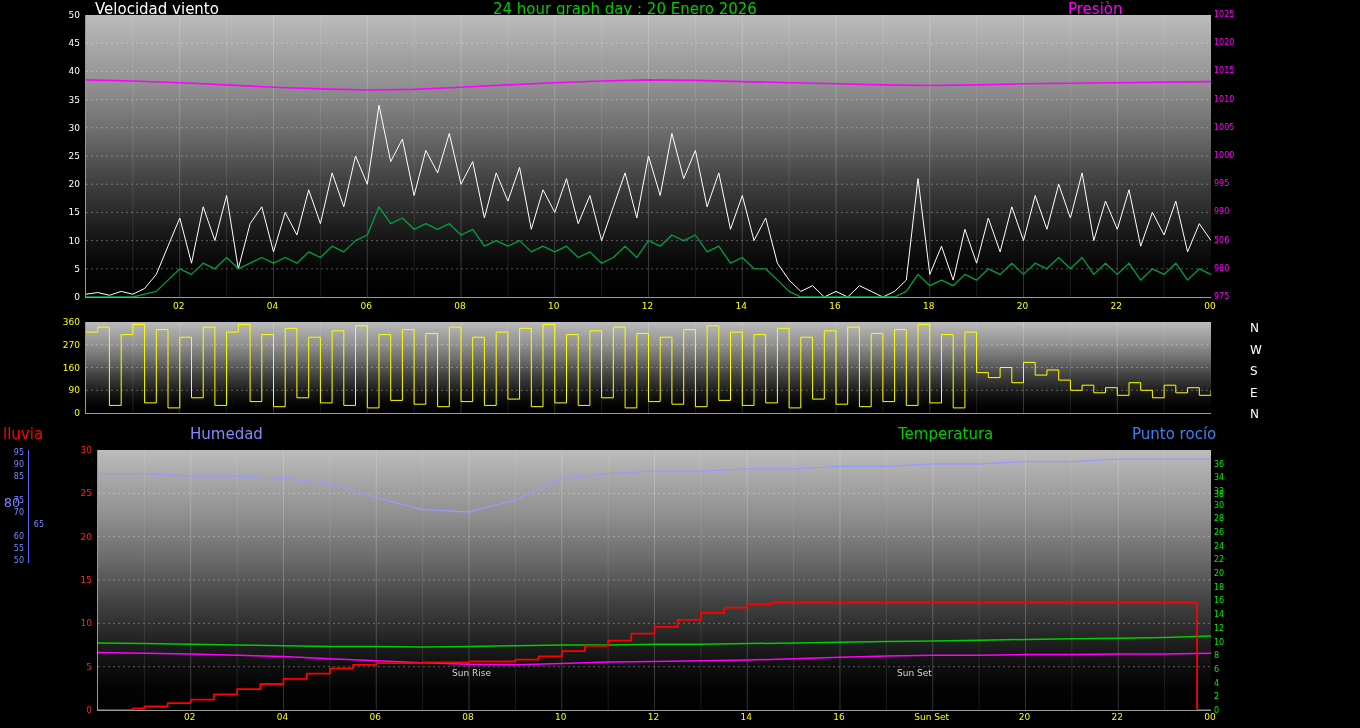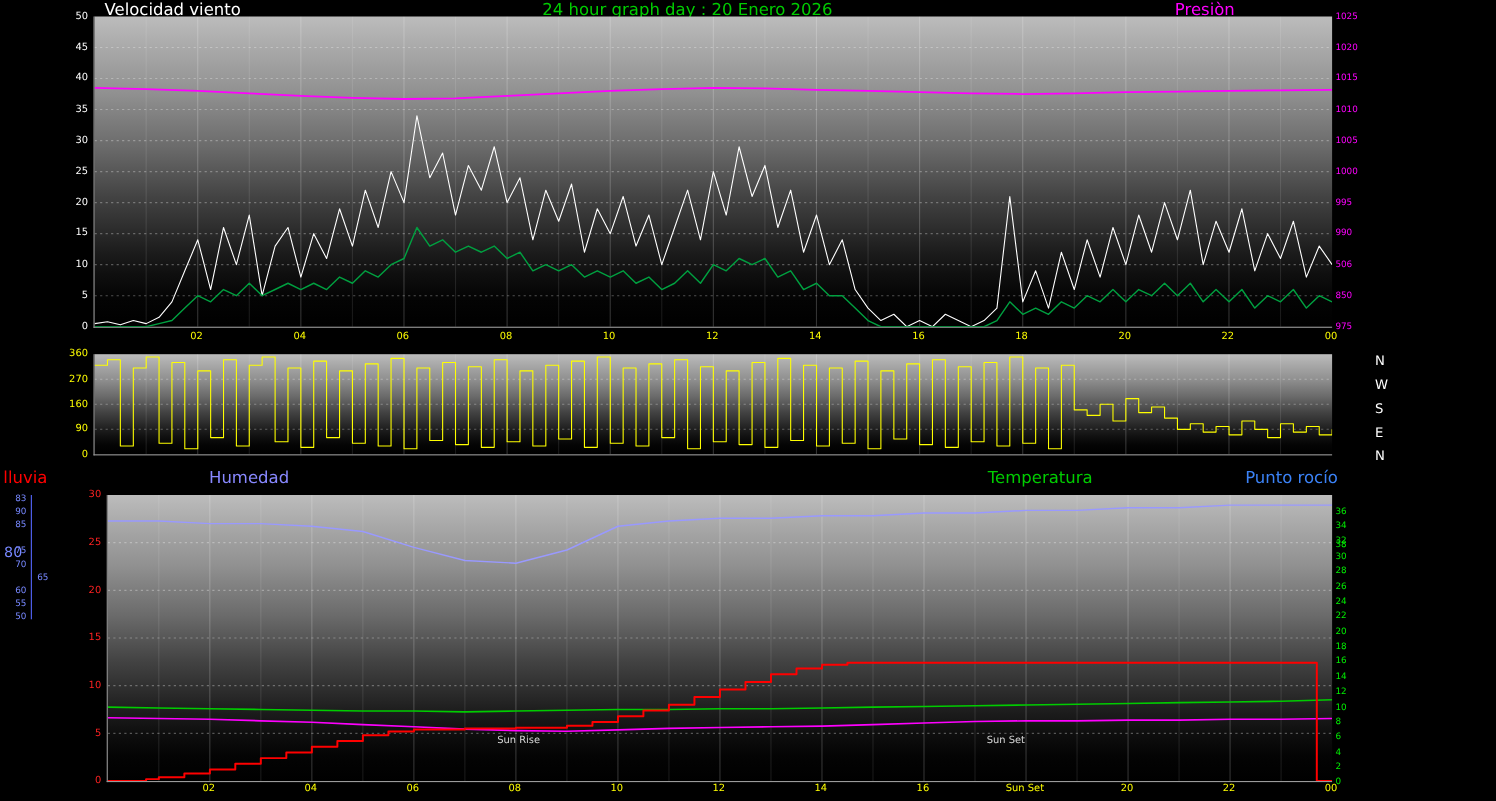--- a/index.html
+++ b/index.html
@@ -156,40 +156,40 @@
     <span class="tick" style="left: 40px; top: 292px; width: 40px; text-align: right; color: rgb(255, 255, 255);">0</span>
     <span class="tick" style="left: 1214px; top: 10px; width: 40px; text-align: left; color: rgb(255, 0, 255); font-size: 8px;">1025</span>
     <span class="tick" style="left: 1214px; top: 38.2px; width: 40px; text-align: left; color: rgb(255, 0, 255); font-size: 8px;">1020</span>
     <span class="tick" style="left: 1214px; top: 66.4px; width: 40px; text-align: left; color: rgb(255, 0, 255); font-size: 8px;">1015</span>
     <span class="tick" style="left: 1214px; top: 94.6px; width: 40px; text-align: left; color: rgb(255, 0, 255); font-size: 8px;">1010</span>
     <span class="tick" style="left: 1214px; top: 122.8px; width: 40px; text-align: left; color: rgb(255, 0, 255); font-size: 8px;">1005</span>
     <span class="tick" style="left: 1214px; top: 151px; width: 40px; text-align: left; color: rgb(255, 0, 255); font-size: 8px;">1000</span>
     <span class="tick" style="left: 1214px; top: 179.2px; width: 40px; text-align: left; color: rgb(255, 0, 255); font-size: 8px;">995</span>
     <span class="tick" style="left: 1214px; top: 207.4px; width: 40px; text-align: left; color: rgb(255, 0, 255); font-size: 8px;">990</span>
     <span class="tick" style="left: 1214px; top: 235.6px; width: 40px; text-align: left; color: rgb(255, 0, 255); font-size: 8px;">506</span>
-    <span class="tick" style="left: 1214px; top: 263.8px; width: 40px; text-align: left; color: rgb(255, 0, 255); font-size: 8px;">850</span>
+    <span class="tick" style="left: 1214px; top: 263.8px; width: 40px; text-align: left; color: rgb(255, 0, 255); font-size: 8px;">980</span>
     <span class="tick" style="left: 1214px; top: 292px; width: 40px; text-align: left; color: rgb(255, 0, 255); font-size: 8px;">975</span>
     <span class="tick" style="left: 158.75px; top: 301px; width: 40px; text-align: center; color: rgb(255, 255, 0);">02</span>
     <span class="tick" style="left: 252.5px; top: 301px; width: 40px; text-align: center; color: rgb(255, 255, 0);">04</span>
     <span class="tick" style="left: 346.25px; top: 301px; width: 40px; text-align: center; color: rgb(255, 255, 0);">06</span>
     <span class="tick" style="left: 440px; top: 301px; width: 40px; text-align: center; color: rgb(255, 255, 0);">08</span>
     <span class="tick" style="left: 533.75px; top: 301px; width: 40px; text-align: center; color: rgb(255, 255, 0);">10</span>
     <span class="tick" style="left: 627.5px; top: 301px; width: 40px; text-align: center; color: rgb(255, 255, 0);">12</span>
     <span class="tick" style="left: 721.25px; top: 301px; width: 40px; text-align: center; color: rgb(255, 255, 0);">14</span>
     <span class="tick" style="left: 815px; top: 301px; width: 40px; text-align: center; color: rgb(255, 255, 0);">16</span>
     <span class="tick" style="left: 908.75px; top: 301px; width: 40px; text-align: center; color: rgb(255, 255, 0);">18</span>
     <span class="tick" style="left: 1002.5px; top: 301px; width: 40px; text-align: center; color: rgb(255, 255, 0);">20</span>
     <span class="tick" style="left: 1096.25px; top: 301px; width: 40px; text-align: center; color: rgb(255, 255, 0);">22</span>
     <span class="tick" style="left: 1190px; top: 301px; width: 40px; text-align: center; color: rgb(255, 255, 0);">00</span>
     <span class="tick" style="left: 40px; top: 317px; width: 40px; text-align: right; color: rgb(255, 255, 0);">360</span>
     <span class="tick" style="left: 40px; top: 339.75px; width: 40px; text-align: right; color: rgb(255, 255, 0);">270</span>
     <span class="tick" style="left: 40px; top: 362.5px; width: 40px; text-align: right; color: rgb(255, 255, 0);">160</span>
     <span class="tick" style="left: 40px; top: 385.25px; width: 40px; text-align: right; color: rgb(255, 255, 0);">90</span>
     <span class="tick" style="left: 40px; top: 408px; width: 40px; text-align: right; color: rgb(255, 255, 0);">0</span>
-    <span class="tick" style="left: 0px; top: 448px; width: 24px; text-align: right; color: rgb(119, 136, 255); font-size: 8px;">83</span>
+    <span class="tick" style="left: 0px; top: 448px; width: 24px; text-align: right; color: rgb(119, 136, 255); font-size: 8px;">95</span>
     <span class="tick" style="left: 0px; top: 460px; width: 24px; text-align: right; color: rgb(119, 136, 255); font-size: 8px;">90</span>
     <span class="tick" style="left: 0px; top: 472px; width: 24px; text-align: right; color: rgb(119, 136, 255); font-size: 8px;">85</span>
     <span class="tick" style="left: 0px; top: 484px; width: 24px; text-align: center; color: rgb(119, 136, 255); font-size: 13px; margin-top: 14px;">80</span>
     <span class="tick" style="left: 0px; top: 496px; width: 24px; text-align: right; color: rgb(119, 136, 255); font-size: 8px;">75</span>
     <span class="tick" style="left: 0px; top: 508px; width: 24px; text-align: right; color: rgb(119, 136, 255); font-size: 8px;">70</span>
     <span class="tick" style="left: 0px; top: 520px; width: 24px; text-align: right; color: rgb(119, 136, 255); font-size: 8px; margin-left: 20px;">65</span>
     <span class="tick" style="left: 0px; top: 532px; width: 24px; text-align: right; color: rgb(119, 136, 255); font-size: 8px;">60</span>
     <span class="tick" style="left: 0px; top: 544px; width: 24px; text-align: right; color: rgb(119, 136, 255); font-size: 8px;">55</span>
     <span class="tick" style="left: 0px; top: 556px; width: 24px; text-align: right; color: rgb(119, 136, 255); font-size: 8px;">50</span>
     <span class="tick" style="left: 52px; top: 445px; width: 40px; text-align: right; color: rgb(255, 34, 34);">30</span>

